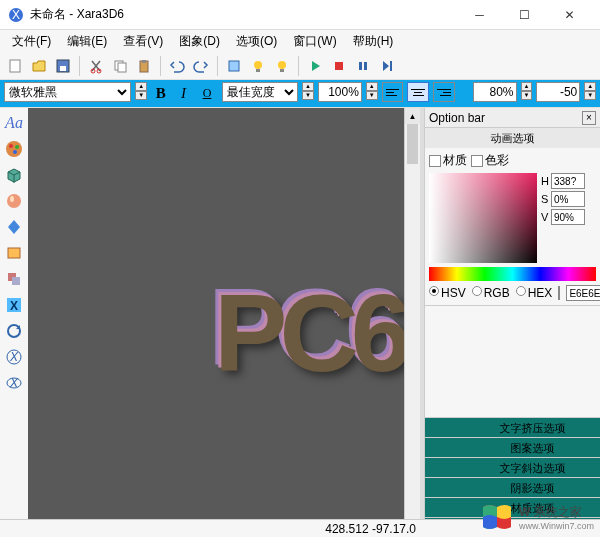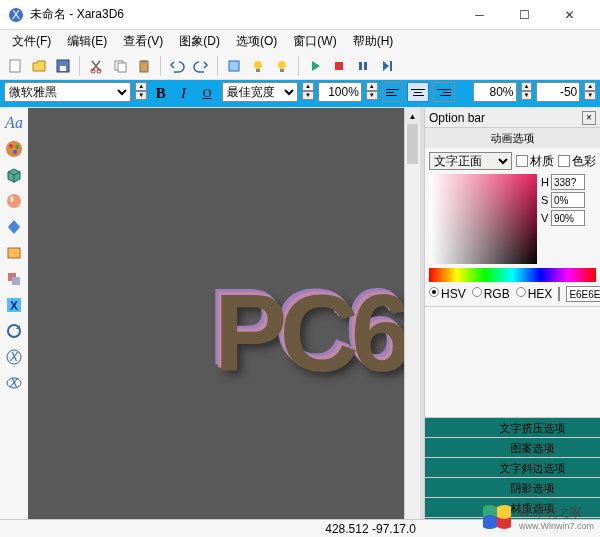--- a/index.html
+++ b/index.html
@@ -309,21 +309,20 @@
 
   <div class="sidebar">
     <div class="panelhead">
       <span>Option bar</span>
       <span class="close">×</span>
     </div>
     <div class="section">
       <div class="secthead">动画选项</div>
       <div class="colorpanel">
         <div class="colorrow">
-          <select><option>文字正面</option></select>
           <label>
               <span class="cbox"></span>
               <span>材质</span>
             </label>
           <label>
               <span class="cbox"></span>
               <span>色彩</span>
             </label>
         </div>
         <div class="pickerrow">

